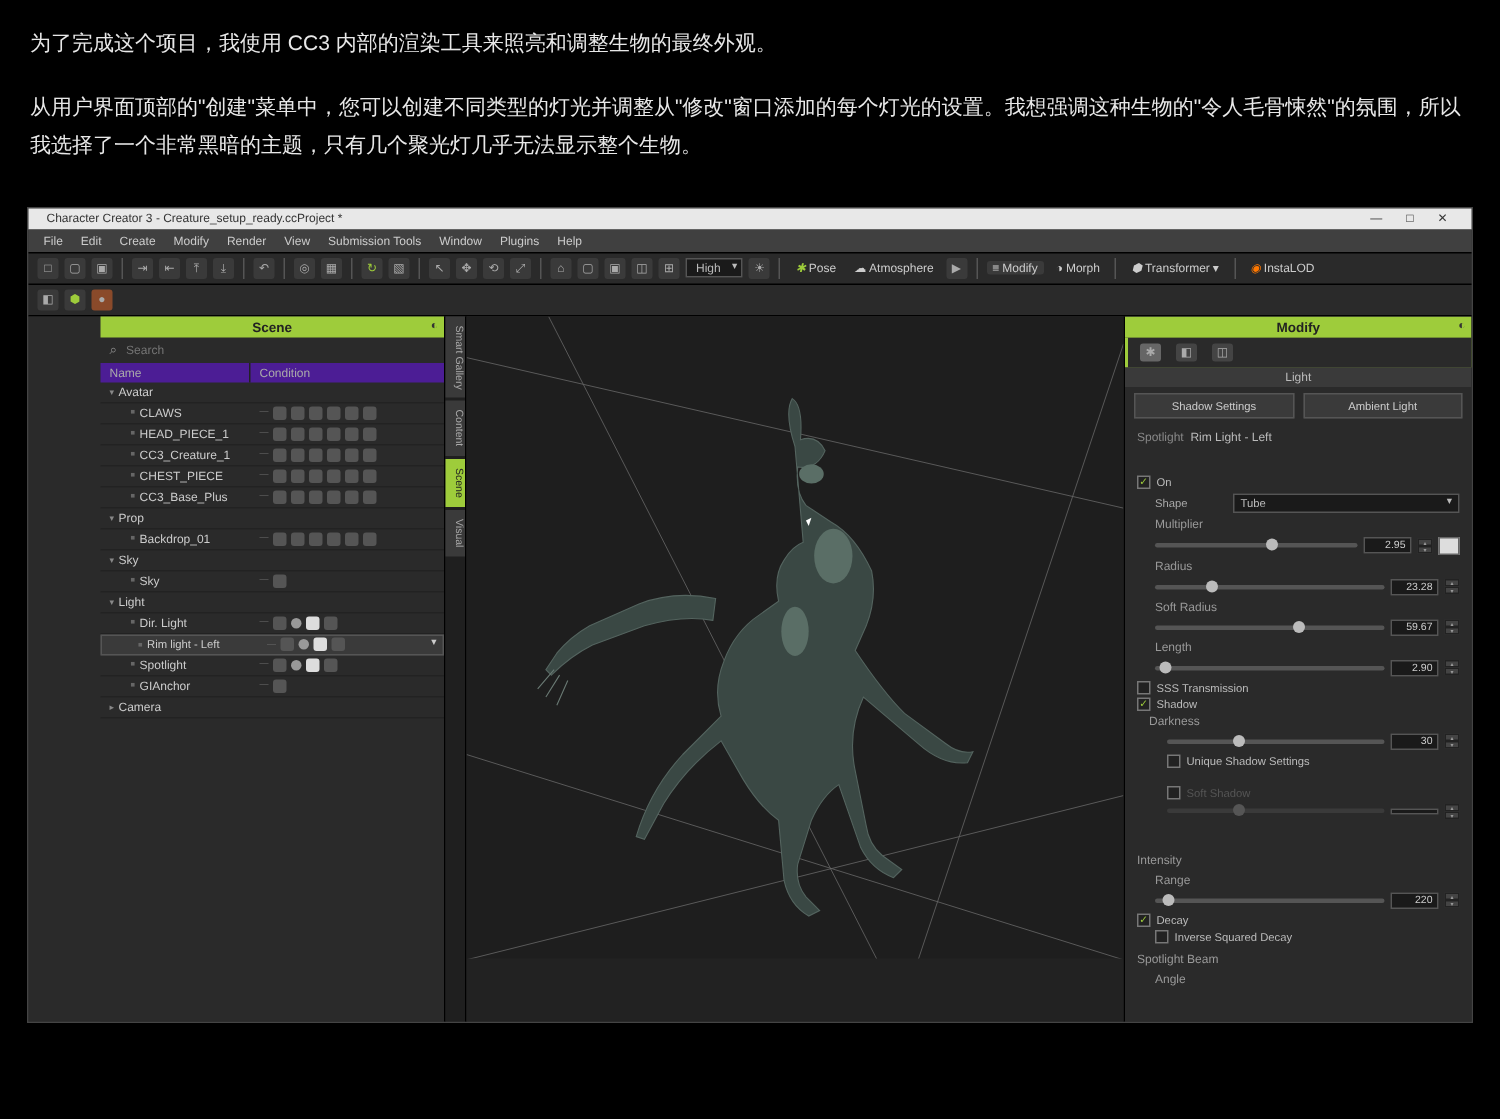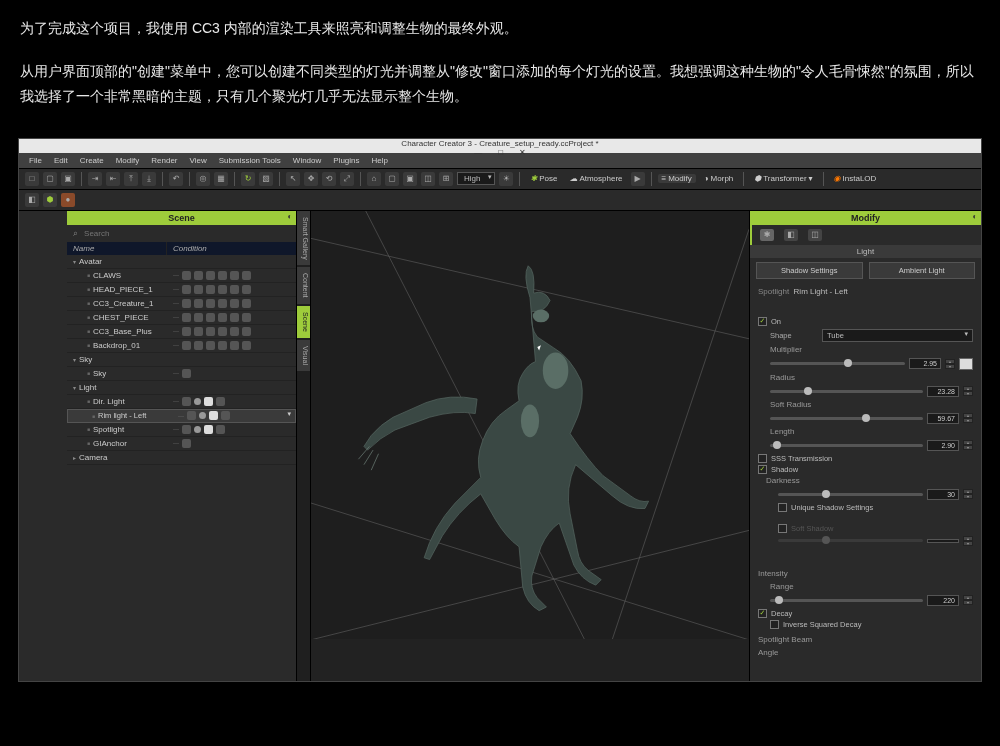--- a/index.html
+++ b/index.html
@@ -1,40 +1,40 @@
 <!DOCTYPE html>
 <html><head>
 <meta charset="utf-8">
 <style>
 * { margin: 0; padding: 0; box-sizing: border-box; font-family: "Microsoft YaHei", Arial, sans-serif; }
 body { background: #000; color: #fff; width: 1000px; }
 .article { padding: 16px 20px 10px 20px; }
 .article h2 { font-size: 22px; font-weight: bold; margin-bottom: 10px; }
 .article p { font-size: 14px; line-height: 1.8; margin-bottom: 18px; color: #e8e8e8; }
 .app-window { margin: 0 18px; background: #2a2a2a; border: 1px solid #444; font-size: 9px; color: #bbb; box-shadow: 0 0 4px #000; }
-.titlebar { display: flex; align-items: center; justify-content: space-between; background: #e8e8e8; color: #333; height: 14px; padding: 0 12px; font-size: 8px; flex-direction: column; }
+.titlebar { display: flex; align-items: center; justify-content: space-between; background: #e8e8e8; color: #333; height: 14px; padding: 0 12px; font-size: 8px; }
 .titlebar .wb { display: flex; gap: 8px; }
 .titlebar .wb span { cursor: pointer; padding: 0 4px; }
 .menubar { display: flex; gap: 12px; padding: 3px 10px; background: #404040; color: #ccc; font-size: 8px; }
 .menubar span { cursor: pointer; }
 .toolbar { display: flex; align-items: center; gap: 4px; padding: 3px 6px; background: #2a2a2a; border-top: 1px solid #000; border-bottom: 1px solid #000; flex-wrap: nowrap; overflow: hidden; }
 .tb-ico { width: 14px; height: 14px; background: #3a3a3a; border-radius: 2px; display: inline-flex; align-items: center; justify-content: center; color: #aaa; font-size: 8px; cursor: pointer; flex-shrink: 0; }
 .tb-sep { width: 1px; height: 14px; background: #555; margin: 0 2px; flex-shrink: 0; }
 .tb-lbl { font-size: 8px; color: #ccc; display: inline-flex; align-items: center; gap: 2px; padding: 0 4px; cursor: pointer; flex-shrink: 0; white-space: nowrap; }
 .tb-dd { background: #1a1a1a; border: 1px solid #555; padding: 1px 14px 1px 6px; font-size: 8px; position: relative; cursor: pointer; flex-shrink: 0; }
 .tb-dd::after { content: "▾"; position: absolute; right: 3px; top: 0; font-size: 7px; }
 .subtoolbar { display: flex; gap: 4px; padding: 3px 6px; background: #2a2a2a; border-bottom: 1px solid #000; }
 .workspace { display: flex; height: 470px; background: #2a2a2a; padding-left: 48px; }
 .panel { background: #2a2a2a; display: flex; flex-direction: column; }
 .panel-header { background: #9ecc3b; color: #222; text-align: center; font-size: 9px; font-weight: bold; padding: 2px; position: relative; }
 .panel-header .ctrl { position: absolute; right: 4px; top: 1px; font-size: 8px; color: #333; cursor: pointer; }
 .scene-panel { width: 230px; border-right: 1px solid #000; }
 .search-row { display: flex; align-items: center; padding: 3px 6px; gap: 6px; background: #2a2a2a; }
 .search-row input { flex: 1; background: #2a2a2a; border: none; color: #aaa; font-size: 8px; outline: none; }
-.tree-header { display: flex; background: #0f172a; font-size: 8px; color: #aaa; font-style: italic; }
+.tree-header { display: flex; background: #4c1d95; font-size: 8px; color: #aaa; }
 .tree-header > div:first-child { width: 100px; padding: 2px 6px; border-right: 1px solid #222; }
 .tree-header > div:last-child { flex: 1; padding: 2px 6px; }
 .tree { font-size: 8px; color: #ccc; }
 .tree-row { display: flex; align-items: center; height: 14px; border-bottom: 1px solid #222; cursor: pointer; }
 .tree-row.sel { background: #3a3a3a; }
 .tree-row .lbl { width: 100px; padding-left: var(--ind, 12px); display: flex; align-items: center; gap: 3px; overflow: hidden; white-space: nowrap; }
 .tree-row .cond { flex: 1; display: flex; align-items: center; gap: 3px; padding-left: 6px; }
 .tree-row .cond i { width: 9px; height: 9px; background: #555; border-radius: 2px; display: inline-block; }
 .tree-row .cond i.on { background: #ddd; }
 .tree-row .cond i.dot { background: #999; border-radius: 50%; width:7px; height:7px; }
@@ -259,20 +259,27 @@
             <div class="cond">
               <span class="arrow" style="color:#666">—</span>
               <i></i>
               <i></i>
               <i></i>
               <i></i>
               <i></i>
               <i></i>
             </div>
           </div>
+          <div class="tree-row">
+            <div class="lbl" style="--ind: 6px;">
+              <span class="arrow">▾</span>
+              <span>Prop</span>
+            </div>
+            <div class="cond"></div>
+          </div>
           <div class="tree-row ">
             <div class="lbl" style="--ind: 20px;">
               <span class="arrow" style="color: rgb(102, 102, 102); font-size: 5px;">■</span>
               <span>Backdrop_01</span>
             </div>
             <div class="cond">
               <span class="arrow" style="color:#666">—</span>
               <i></i>
               <i></i>
               <i></i>
@@ -533,17 +540,17 @@
         <div class="chk">
             <span class="box on"></span>
             <span>Decay</span>
           </div>
         <div class="chk" style="margin-left:12px">
             <span class="box"></span>
             <span>Inverse Squared Decay</span>
           </div>
 
         <div class="mod-grp-title" style="margin-top:6px">Spotlight Beam</div>
-        <div class="mod-grp-title" style="">Angle</div>
+        <div class="mod-grp-title" style="margin-left:12px">Angle</div>
       </div>
     </div>
   </div>
 </div>
 
 </body></html>

